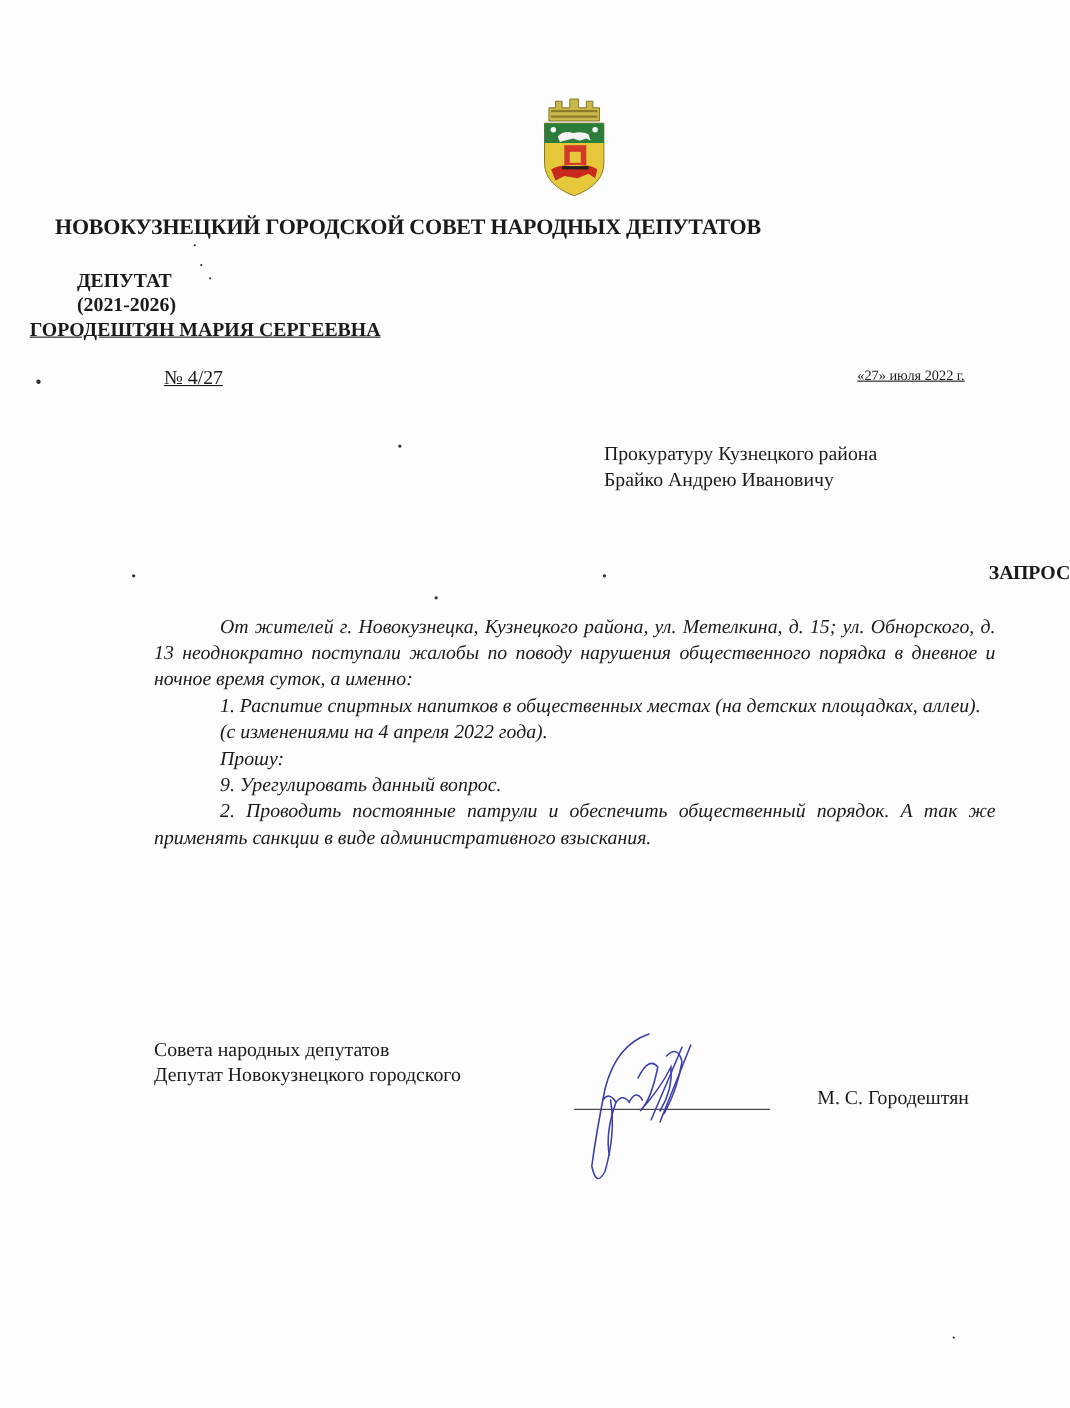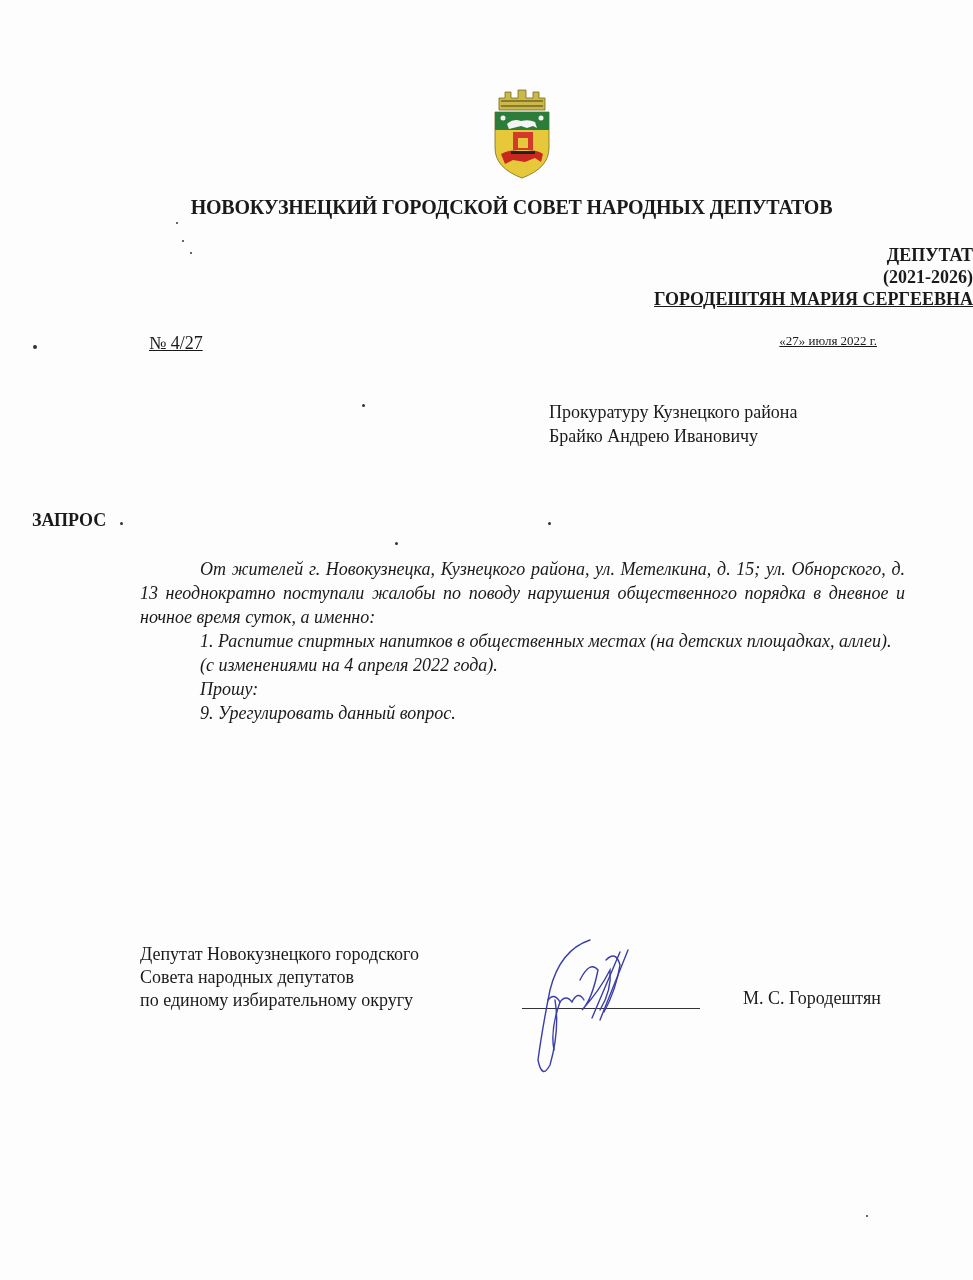--- a/index.html
+++ b/index.html
@@ -2,29 +2,29 @@
 <html><head>
 <meta charset="utf-8">
 <style>
   html, body { margin: 0; padding: 0; }
   body {
     width: 973px; height: 1280px; background: #fdfdfd; position: relative; overflow: hidden;
     font-family: "Liberation Serif", "DejaVu Serif", serif; color: #1a1a1a;
   }
   .abs { position: absolute; }
   .emblem { left: 491px; top: 88px; width: 62px; height: 92px; }
-  .org { left: 0; width: 973px; top: 196px; text-align: center; font-weight: bold; font-size: 20px; padding-left: 50px; box-sizing: border-box; letter-spacing: -0.2px; }
-  .head-block { left: 0; width: 973px; text-align: right; font-weight: bold; font-size: 18px; line-height: 22px; padding-left: 70px; box-sizing: border-box; }
+  .org { left: 0; width: 973px; top: 196px; font-weight: bold; font-size: 20px; padding-left: 50px; box-sizing: border-box; letter-spacing: -0.2px; }
+  .head-block { left: 0; width: 973px; text-align: left; font-weight: bold; font-size: 18px; line-height: 22px; padding-left: 70px; box-sizing: border-box; }
   .deputy { top: 244px; }
   .term { top: 266px; }
   .name { top: 288px; text-decoration: underline; padding-left: 27px; }
   .num { left: 149px; top: 333px; font-size: 18px; text-decoration: underline; }
   .date { right: 96px; top: 333px; font-size: 13px; text-decoration: underline; }
   .addr { left: 549px; top: 400px; font-size: 18px; line-height: 24px; }
-  .title { left: 0; width: 973px; top: 510px; text-align: left; font-weight: bold; font-size: 18px; padding-left: 32px; box-sizing: border-box; }
+  .title { left: 0; width: 973px; top: 510px; text-align: right; font-weight: bold; font-size: 18px; padding-left: 32px; box-sizing: border-box; }
   .body { left: 140px; width: 765px; top: 557px; font-size: 18px; line-height: 24px; text-align: justify; font-style: italic; }
   .body p { margin: 0; }
   .indent { text-indent: 60px; }
   .sig-left { left: 140px; top: 943px; font-size: 18px; line-height: 23px; }
   .sig-line { left: 522px; top: 1008px; width: 178px; border-top: 1px solid #333; }
   .sig-name { left: 743px; top: 988px; font-size: 18px; }
   .signature { left: 520px; top: 930px; width: 140px; height: 150px; }
   .speck { position: absolute; background: #333; border-radius: 50%; }
 </style>
 </head>
@@ -64,26 +64,26 @@
 </div>
 
 <div class="abs title">ЗАПРОС</div>
 
 <div class="abs body">
   <p class="indent">От жителей г. Новокузнецка, Кузнецкого района, ул. Метелкина, д. 15; ул. Обнорского, д. 13 неоднократно поступали жалобы по поводу нарушения общественного порядка в дневное и ночное время суток, а именно:</p>
   <p class="indent">1. Распитие спиртных напитков в общественных местах (на детских площадках, аллеи).</p>
   <p class="indent">(с изменениями на 4 апреля 2022 года).</p>
   <p class="indent">Прошу:</p>
   <p class="indent">9. Урегулировать данный вопрос.</p>
+  <p class="indent">2. Проводить постоянные патрули и обеспечить общественный порядок. А так же применять санкции в виде административного взыскания.</p>
 </div>
 
 <div class="abs sig-left">
+  <div>Совета народных депутатов</div>
   <div>Депутат Новокузнецкого городского</div>
-  <div>Совета народных депутатов</div>
-  <div>по единому избирательному округу</div>
 </div>
 <div class="abs sig-line"></div>
 <svg class="abs signature" viewBox="0 0 140 150">
   <g fill="none" stroke="#3a3ea8" stroke-width="1.4" stroke-linecap="round">
     <path d="M70 10 Q40 20 30 60 Q22 100 18 130 Q22 150 30 135 Q40 100 35 70"></path>
     <path d="M28 70 Q34 62 40 72 Q46 64 52 72 Q58 60 64 70"></path>
     <path d="M60 50 Q70 30 78 40 Q72 70 62 80 Q80 60 90 40 Q92 60 80 80"></path>
     <path d="M86 30 Q96 20 100 35 Q96 60 84 82"></path>
     <path d="M100 22 L72 88"></path>
     <path d="M108 20 L80 90"></path>

